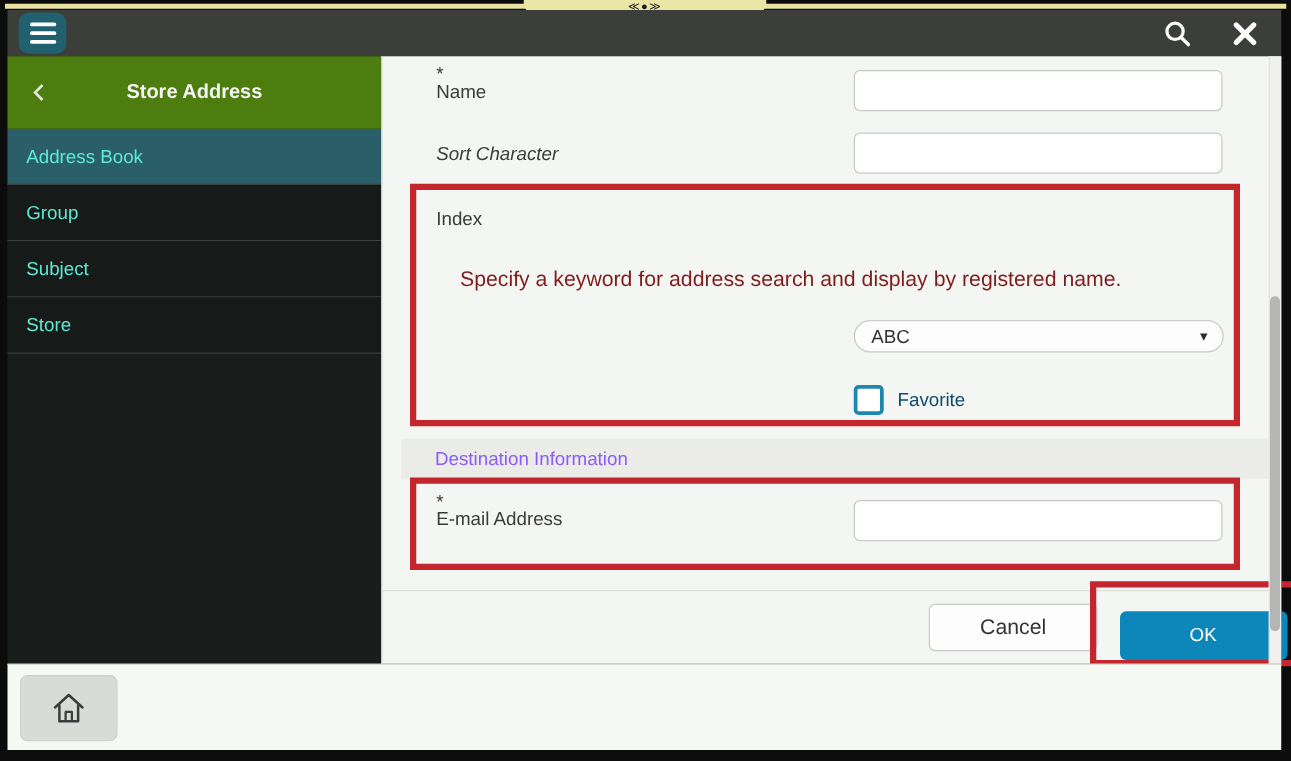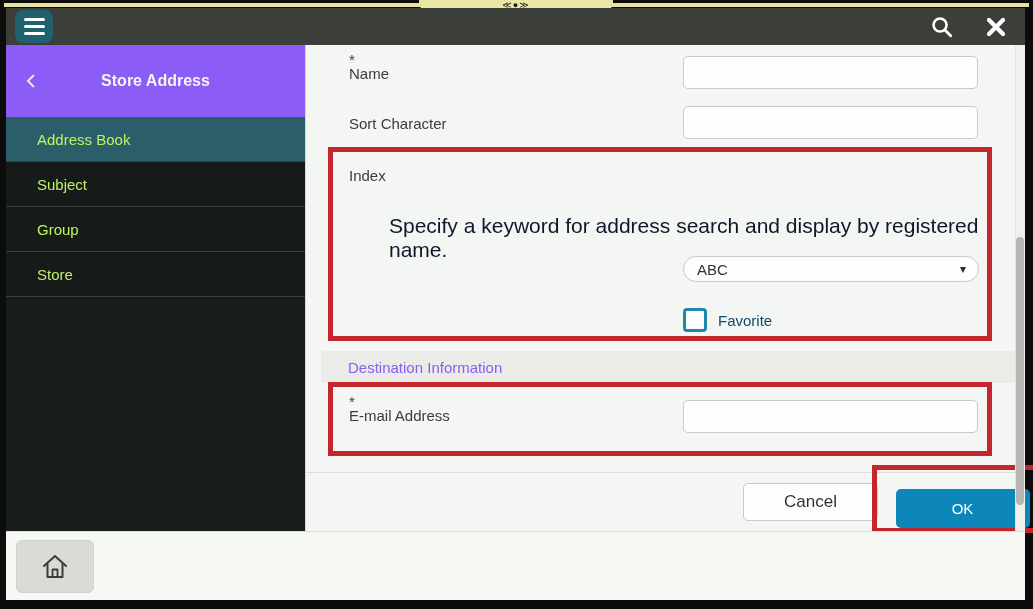--- a/index.html
+++ b/index.html
@@ -37,49 +37,49 @@
     position:absolute; right:16px; top:0; height:37px;
     display:flex; align-items:center; gap:28px;
   }
   .topbar-icon { width:26px; height:26px; display:flex; align-items:center; justify-content:center; cursor:pointer; }
   
   .sidebar {
     position:absolute; left:6px; top:45px; width:299px; height:486px;
     background:#191d1b;
   }
   .sidebar-header {
-    position:relative; height:72px; background:#8b5cf6;
+    position:relative; height:58px; background:#4d7c0f;
     display:flex; align-items:center; justify-content:center;
   }
   .back-icon { position:absolute; left:14px; top:50%; transform:translateY(-50%); width:22px; height:26px; display:flex; align-items:center; justify-content:center; cursor:pointer; }
   .sidebar-title { color:#f5f5f3; font-size:16px; font-weight:700; }
   .sidebar-item {
     height:45px; display:flex; align-items:center;
-    padding-left:31px; color:#bef264; font-size:15px;
+    padding-left:15px; color:#5eead4; font-size:15px;
     border-bottom:1px solid #3c403d; cursor:pointer;
     background:#161a19;
   }
   .sidebar-item.selected { background:#2a5e69; }
   
   .main {
     position:absolute; left:305px; top:45px; width:720px; height:486px;
     background:#f3f6f2; border-left:1px solid #d4d7d3;
   }
   .field-label { position:absolute; font-size:15px; color:#3b3b3b; }
   .req-marker { position:absolute; font-size:15px; color:#3b3b3b; }
   .text-input {
     position:absolute; width:295px; height:33px;
     background:#fdfefd; border:1px solid #c8cbc7; border-radius:5px;
     font-family:"Liberation Sans", sans-serif; font-size:15px; color:#333;
     padding:0 10px; outline:none;
   }
   .highlight-box {
     position:absolute; border:5px solid #c3262c;
   }
-  .index-desc { position:absolute; left:56px; top:62px; font-size:21px; color:#0f172a; }
+  .index-desc { position:absolute; left:35px; top:62px; font-size:17px; color:#7f1d1d; }
   .dropdown {
     position:absolute; left:350px; top:104px; width:296px; height:26px;
     background:#fcfdfc; border:1px solid #c8cbc7; border-radius:17px;
     display:flex; align-items:center; cursor:pointer;
   }
   .dropdown-value { font-size:15px; color:#333; padding-left:13px; flex:1; }
   .dropdown-caret { font-size:12px; color:#2b2b2b; padding-right:12px; }
   .checkbox {
     position:absolute; left:350px; top:156px; width:24px; height:24px;
     background:#fff; border:3px solid #1e87ad; border-radius:4px; cursor:pointer;
@@ -155,37 +155,37 @@
       <svg width="14" height="18" viewBox="0 0 14 18">
         <polyline points="10,3 4,9 10,15" stroke="#e6e6e4" stroke-width="2" fill="none"></polyline>
       </svg>
     </div>
     <div class="sidebar-title">Store Address</div>
   </div>
   <div class="sidebar-item selected">
     <span>Address Book</span>
   </div>
   <div class="sidebar-item">
+    <span>Group</span>
+  </div>
+  <div class="sidebar-item">
     <span>Subject</span>
-  </div>
-  <div class="sidebar-item">
-    <span>Group</span>
   </div>
   <div class="sidebar-item">
     <span>Store</span>
   </div>
 </div>
 
 <div class="main">
 
   <span class="req-marker" style="left:43px; top:6px;">*</span>
   <span class="field-label" style="left:43px; top:20px;">Name</span>
   <input class="text-input" style="left: 377px; top: 11px;" value="">
 
-  <span class="field-label" style="left:43px; top:70px;">Sort Character</span>
+  <span class="field-label" style="left:43px; top:70px;font-style:italic;">Sort Character</span>
   <input class="text-input" style="left: 377px; top: 61px;" value="">
 
   <div class="highlight-box" style="left:22px; top:102px; width:664px; height:194px;">
     <span class="field-label" style="left:16px; top:15px;">Index</span>
     <span class="index-desc">Specify a keyword for address search and display by registered name.</span>
     <div class="dropdown">
       <span class="dropdown-value">ABC</span>
       <span class="dropdown-caret">▾</span>
     </div>
     <div class="checkbox"></div>

